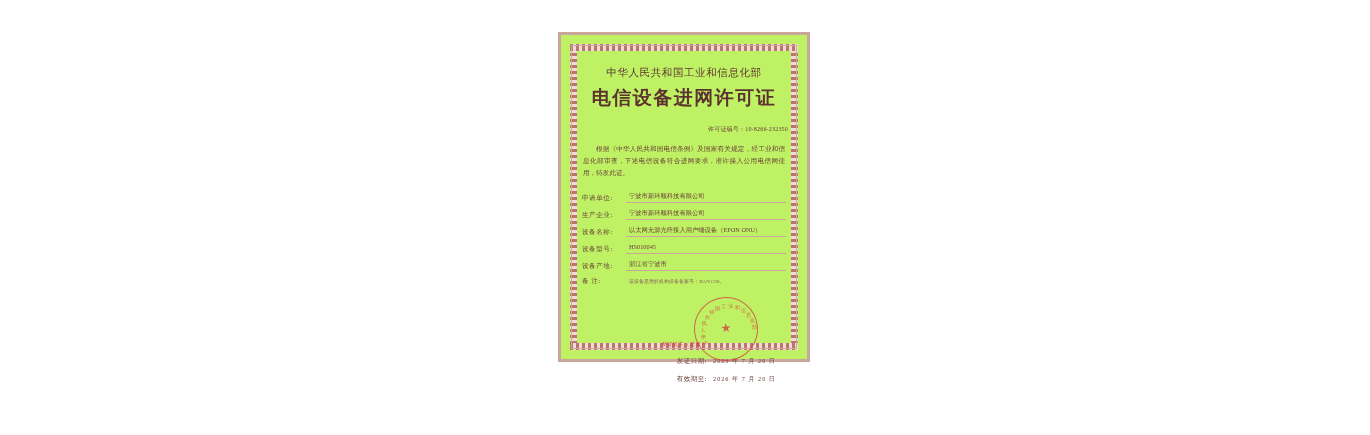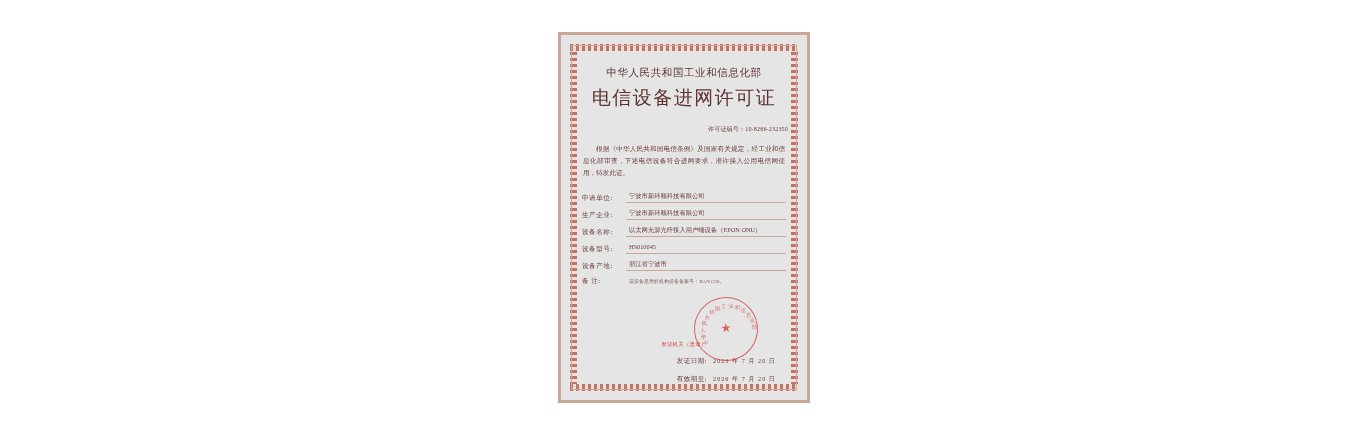--- a/index.html
+++ b/index.html
@@ -18,22 +18,22 @@
     height: 435px;
     background: #ffffff;
   }
 
   
   .cert {
     position: absolute;
     left: 558px;
     top: 32px;
     width: 252px;
-    height: 371px;
-    background: #e5e5e5;
+    height: 330px;
+    background: #bef264;
     box-sizing: border-box;
   }
 
   .cert-border-outer {
     position: absolute;
     inset: 0;
     border: 3px solid #c9a79a;
     box-sizing: border-box;
   }
 
@@ -79,21 +79,21 @@
     font-size: 10.5px;
     letter-spacing: 0.6px;
     color: #5d3330;
     margin-top: 16px;
     white-space: nowrap;
   }
 
   .cert-title {
     text-align: center;
     font-size: 19px;
-    font-weight: normal;
+    font-weight: bold;
     letter-spacing: 1.5px;
     color: #5d3330;
     margin-top: 5px;
     white-space: nowrap;
   }
 
   .license-no {
     text-align: right;
     font-size: 6px;
     color: #6b3c39;

